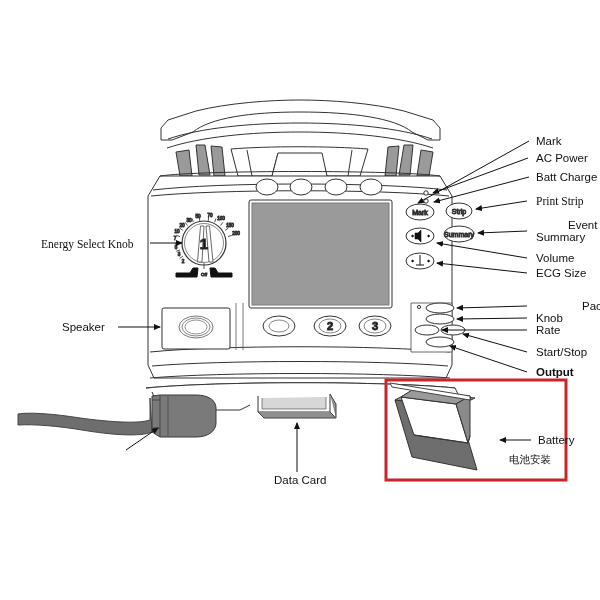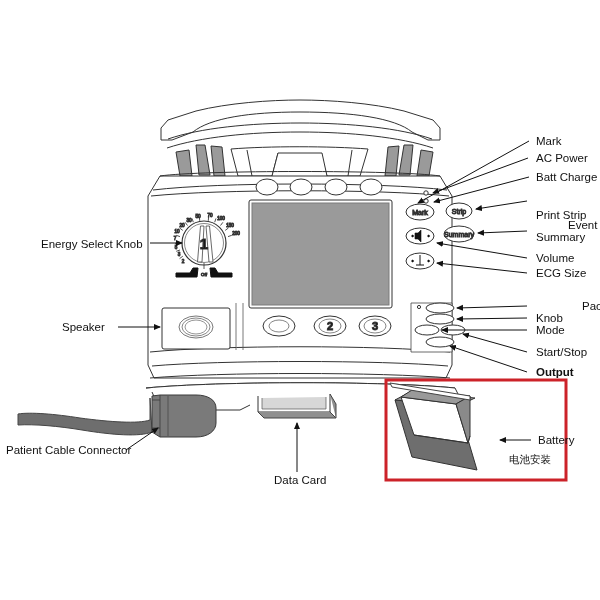--- a/index.html
+++ b/index.html
@@ -242,36 +242,35 @@
       <path d="M527,372 L450,346" marker-end="url(#arrowEnd)"></path>
 
       <path d="M531,440 L500,440" marker-end="url(#arrowEnd)"></path>
     </g>
   </svg>
 
   <svg class="layer">
     <rect x="386" y="380" width="180" height="100" fill="none" stroke="#cc2229" stroke-width="3"></rect>
   </svg>
 
-  <div class="lbl" style="left:41px;top:238px;">Energy Select Knob</div>
+  <div class="lbl" style="left:41px;top:238px;font-family:Liberation Serif, serif;">Energy Select Knob</div>
   <div class="lbl" style="left:62px;top:321px;">Speaker</div>
-  <div class="lbl" style="left:6px;top:444px;">Patient Cable Connector</div>
 
   <div class="lbl" style="left:274px;top:474px;">Data Card</div>
 
   <div class="lbl" style="left:536px;top:135px;">Mark</div>
   <div class="lbl" style="left:536px;top:152px;">AC Power</div>
   <div class="lbl" style="left:536px;top:171px;text-align:center;">Batt Charge</div>
-  <div class="lbl" style="left:536px;top:209px;">Print Strip</div>
+  <div class="lbl" style="left:536px;top:195px;font-family:Liberation Serif, serif;">Print Strip</div>
   <div class="lbl" style="left:536px;top:219px;margin-left:32px;">Event</div>
   <div class="lbl" style="left:536px;top:231px;">Summary</div>
   <div class="lbl" style="left:536px;top:252px;">Volume</div>
   <div class="lbl" style="left:536px;top:267px;">ECG Size</div>
   <div class="lbl" style="left:536px;top:300px;padding-left:46px;">Pacer</div>
   <div class="lbl" style="left:536px;top:312px;">Knob</div>
-  <div class="lbl" style="left:536px;top:324px;">Mode</div>
+  <div class="lbl" style="left:536px;top:324px;">Rate</div>
   <div class="lbl" style="left:536px;top:346px;">Start/Stop</div>
   <div class="lbl" style="left:536px;top:366px;font-weight:bold;">Output</div>
 
   <div class="lbl" style="left:538px;top:434px;">Battery</div>
   <div class="lbl cn" style="left:509px;top:453px;">电池安装</div>
 
 </div>
 
 </body></html>

